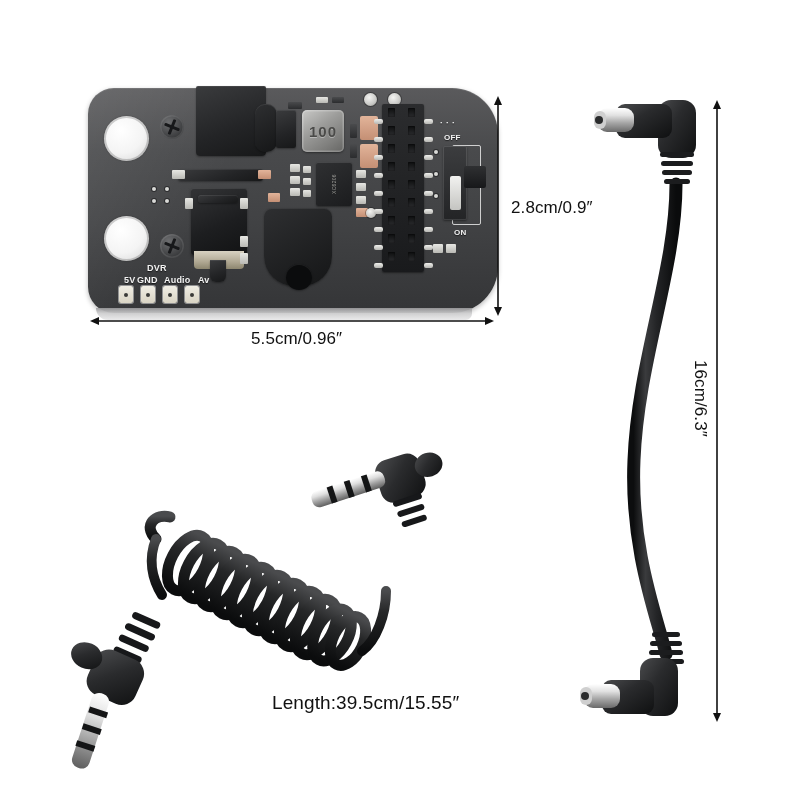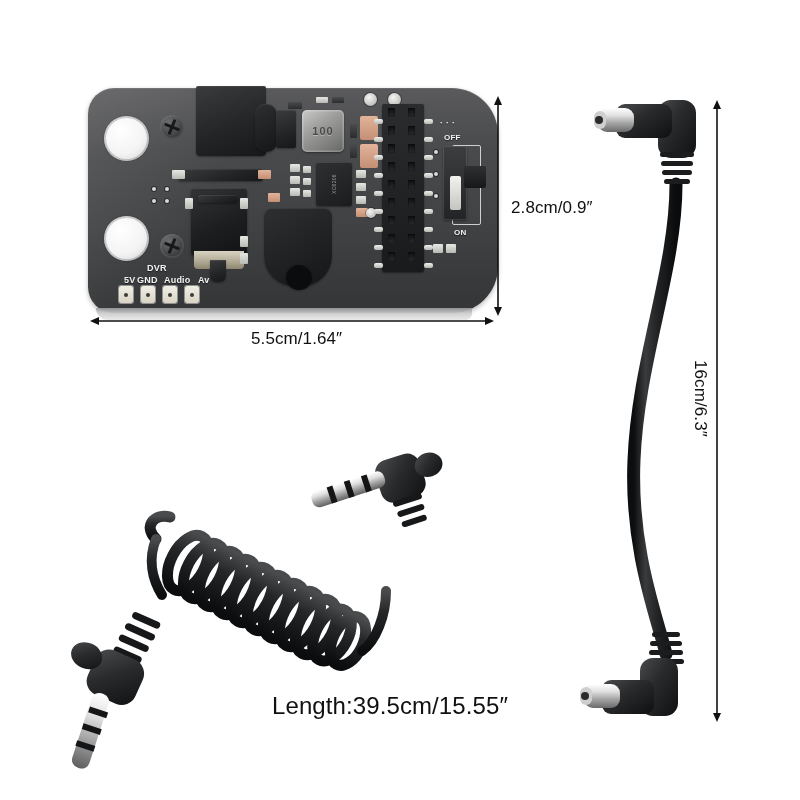--- a/index.html
+++ b/index.html
@@ -4,21 +4,21 @@
 <style>
   html,body{margin:0;padding:0;background:#ffffff;}
   body{width:800px;height:800px;position:relative;overflow:hidden;
        font-family:"Liberation Sans","DejaVu Sans",sans-serif;
        color:#1a1a1a;-webkit-font-smoothing:antialiased;}
   .stage{position:absolute;inset:0;width:800px;height:800px;background:#fff;}
 
   
   .abs{position:absolute;}
   .dimlabel{position:absolute;font-size:17px;letter-spacing:.1px;color:#111;white-space:nowrap;}
-  .dimlabel.big{font-size:24px;font-weight:500;}
+  .dimlabel.big{font-size:19px;font-weight:500;}
   svg{display:block;overflow:visible;}
 
   
   #pcb-group{position:absolute;left:88px;top:88px;width:410px;height:225px;}
   .pcb-body{position:absolute;inset:0;
     background:
       linear-gradient(118deg,rgba(255,255,255,.10) 0%,rgba(255,255,255,0) 34%),
       linear-gradient(180deg,#5a5a5c 0%,#494a4c 28%,#414244 60%,#343537 100%);
     border-radius:26px 46px 46px 26px;
     box-shadow:0 2px 5px rgba(0,0,0,.28), inset 0 1px 0 rgba(255,255,255,.10);}
@@ -44,21 +44,21 @@
   .silk{position:absolute;color:#f2f2f2;font-size:9px;font-weight:700;letter-spacing:.2px;
        text-shadow:0 1px 1px rgba(0,0,0,.6);white-space:nowrap;}
   .silk.sw{font-size:8px;}
   .smd{position:absolute;background:linear-gradient(180deg,#e7e7e3,#b9b9b4);border-radius:1px;}
   .smd.dark{background:linear-gradient(180deg,#4a4b4d,#2b2c2e);}
   .smd.cap{background:linear-gradient(180deg,#e2b49a,#c48f74);}
   .inductor{position:absolute;border-radius:5px;
     background:linear-gradient(145deg,#c9c9c7 0%,#9d9d9b 40%,#7e7e7c 75%,#656563 100%);
     box-shadow:inset 0 0 0 1.5px rgba(255,255,255,.22),0 1px 2px rgba(0,0,0,.4);
     display:flex;align-items:center;justify-content:center;}
-  .inductor span{font-size:11px;font-weight:700;color:#4a4a48;letter-spacing:1px;
+  .inductor span{font-size:15px;font-weight:700;color:#4a4a48;letter-spacing:1px;
     text-shadow:0 1px 0 rgba(255,255,255,.35);}
   .ic{position:absolute;border-radius:2px;
     background:linear-gradient(150deg,#2f3032,#1b1c1e);
     box-shadow:inset 0 1px 0 rgba(255,255,255,.12),0 1px 2px rgba(0,0,0,.4);}
   .ic i{position:absolute;left:50%;top:50%;transform:translate(-50%,-50%) rotate(-90deg);
     font-style:normal;font-size:5px;color:#9a9a96;letter-spacing:.3px;white-space:nowrap;}
   .via{position:absolute;width:4px;height:4px;border-radius:50%;
     background:#d9d9d6;box-shadow:0 0 0 1px #2c2d2f;}
   .header-block{position:absolute;border-radius:2px;
     background:linear-gradient(180deg,#2b2c2e,#191a1c);box-shadow:0 1px 2px rgba(0,0,0,.45);}
@@ -233,21 +233,21 @@
     <path d="M10 0 L6 9 L14 9 Z" fill="#111"></path>
     <path d="M10 220 L6 211 L14 211 Z" fill="#111"></path>
   </svg>
   <div class="dimlabel" style="left:511px;top:198px;">2.8cm/0.9″</div>
 
   <svg class="abs" style="left:90px;top:312px;" width="404" height="18" viewBox="0 0 404 18">
     <line x1="6" y1="9" x2="398" y2="9" stroke="#111" stroke-width="1.6"></line>
     <path d="M0 9 L9 5 L9 13 Z" fill="#111"></path>
     <path d="M404 9 L395 5 L395 13 Z" fill="#111"></path>
   </svg>
-  <div class="dimlabel" style="left:251px;top:329px;">5.5cm/1.64″</div>
+  <div class="dimlabel" style="left:251px;top:329px;">5.5cm/0.96″</div>
 
   <div class="abs" style="left:580px;top:80px;width:140px;height:660px;">
     <svg width="140" height="660" viewBox="0 0 140 660">
       <defs>
         <linearGradient id="cabGrad" x1="0" y1="0" x2="1" y2="0">
           <stop offset="0%" stop-color="#0c0d0e"></stop>
           <stop offset="28%" stop-color="#3a3b3d"></stop>
           <stop offset="55%" stop-color="#232426"></stop>
           <stop offset="100%" stop-color="#0a0b0c"></stop>
         </linearGradient>

